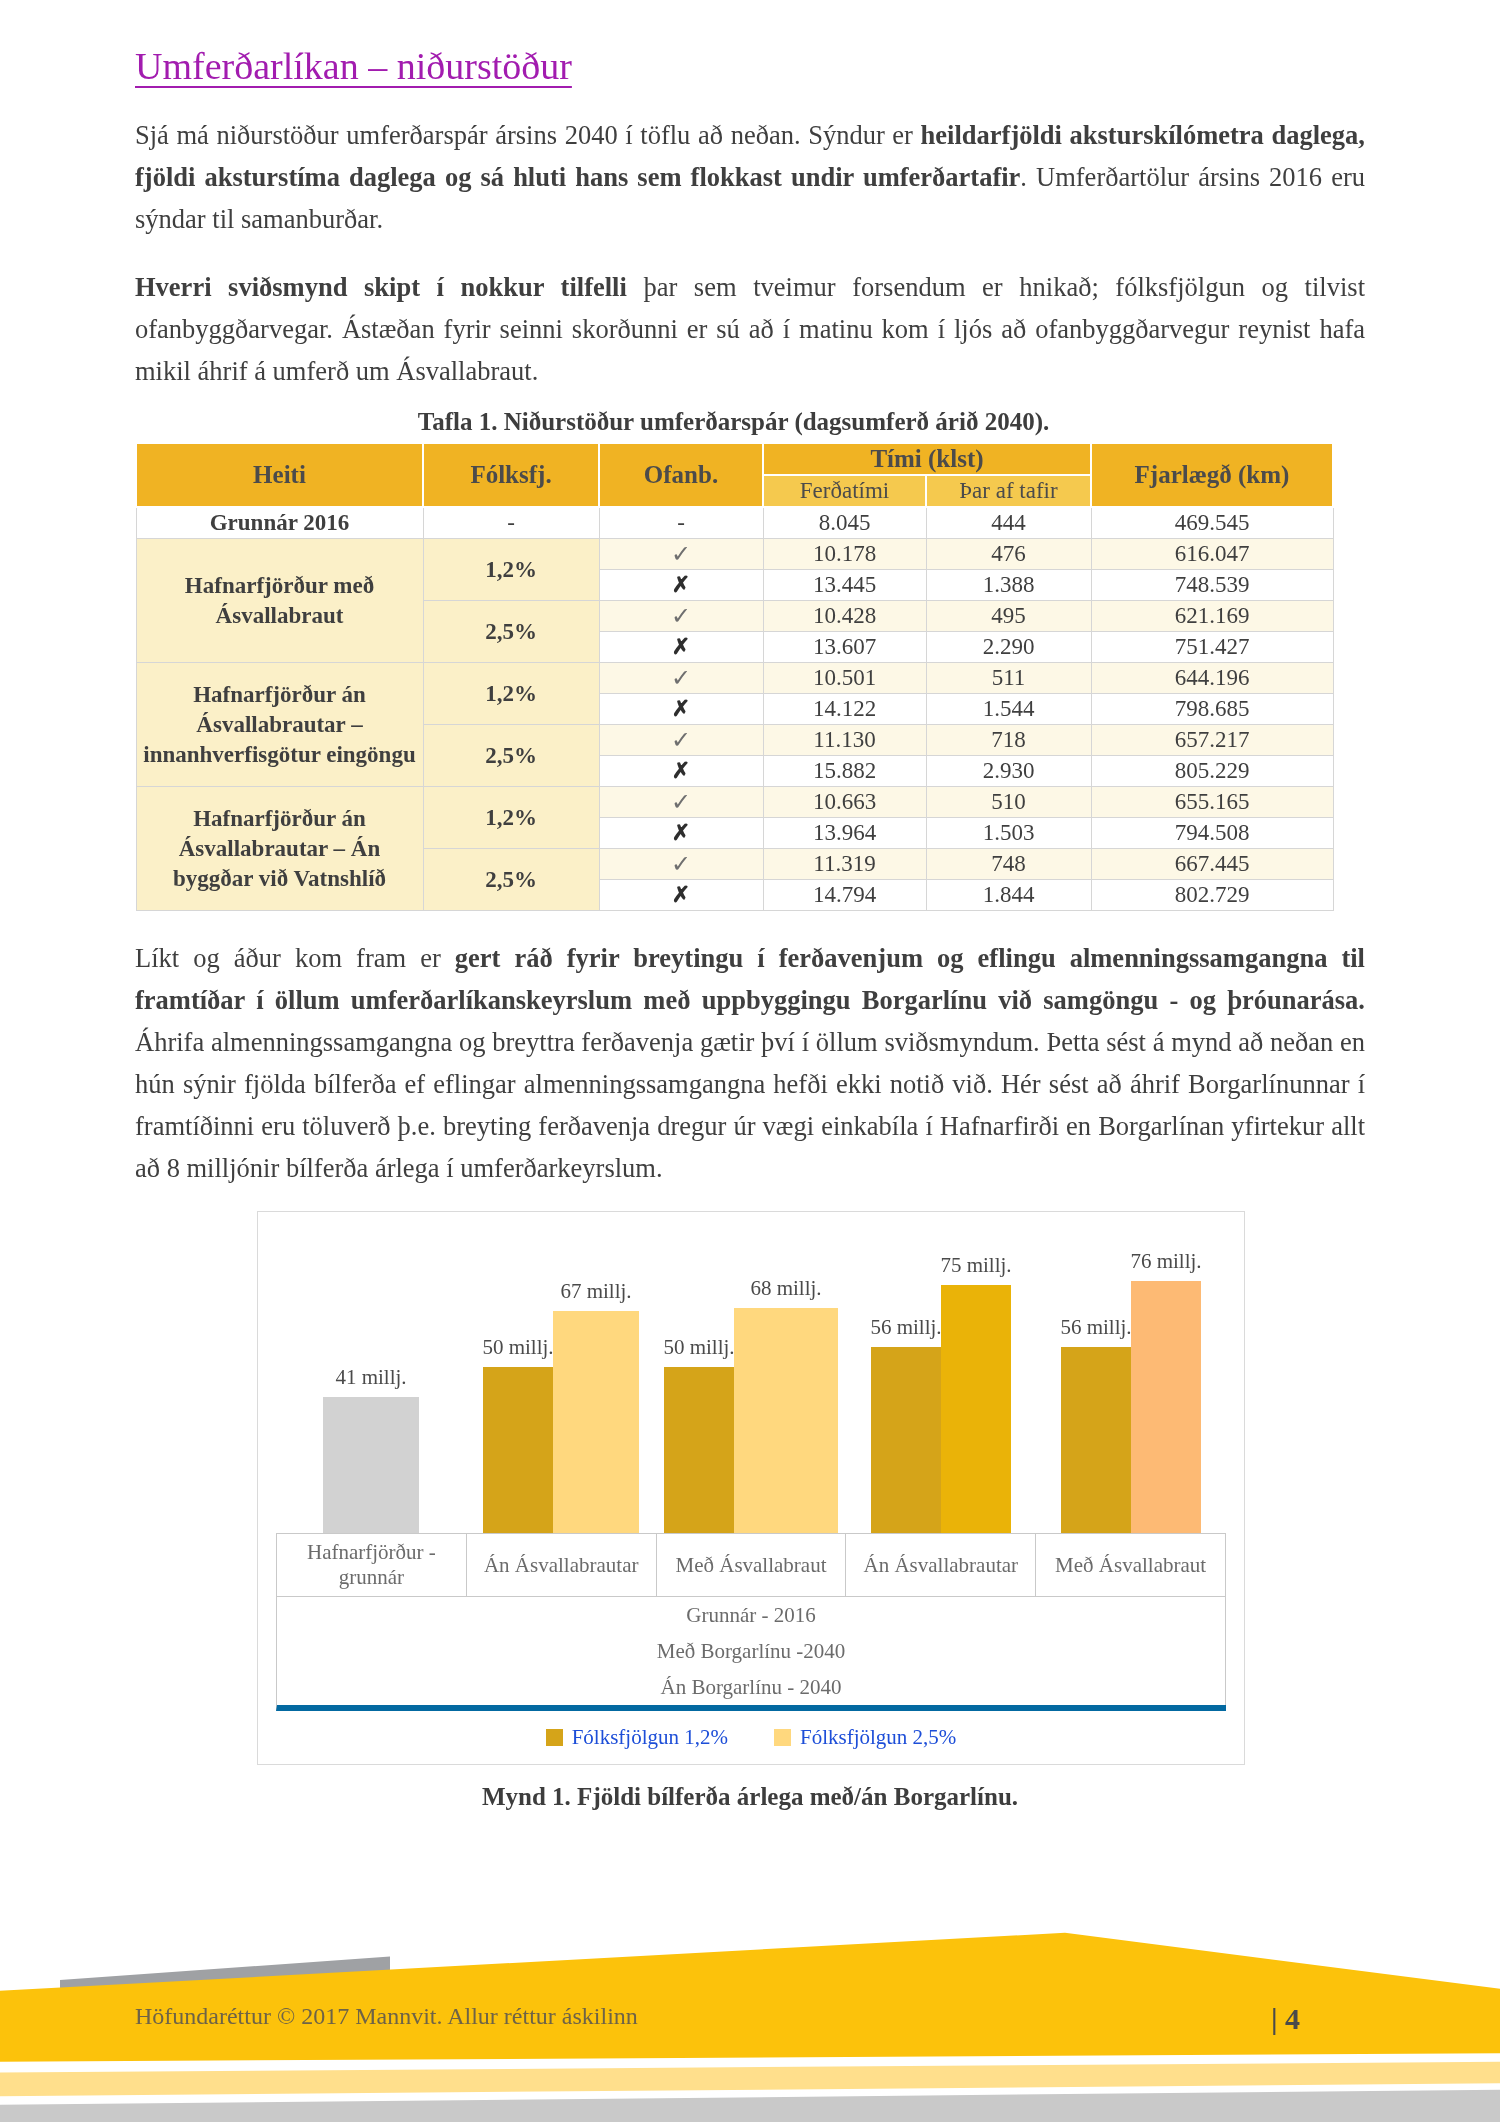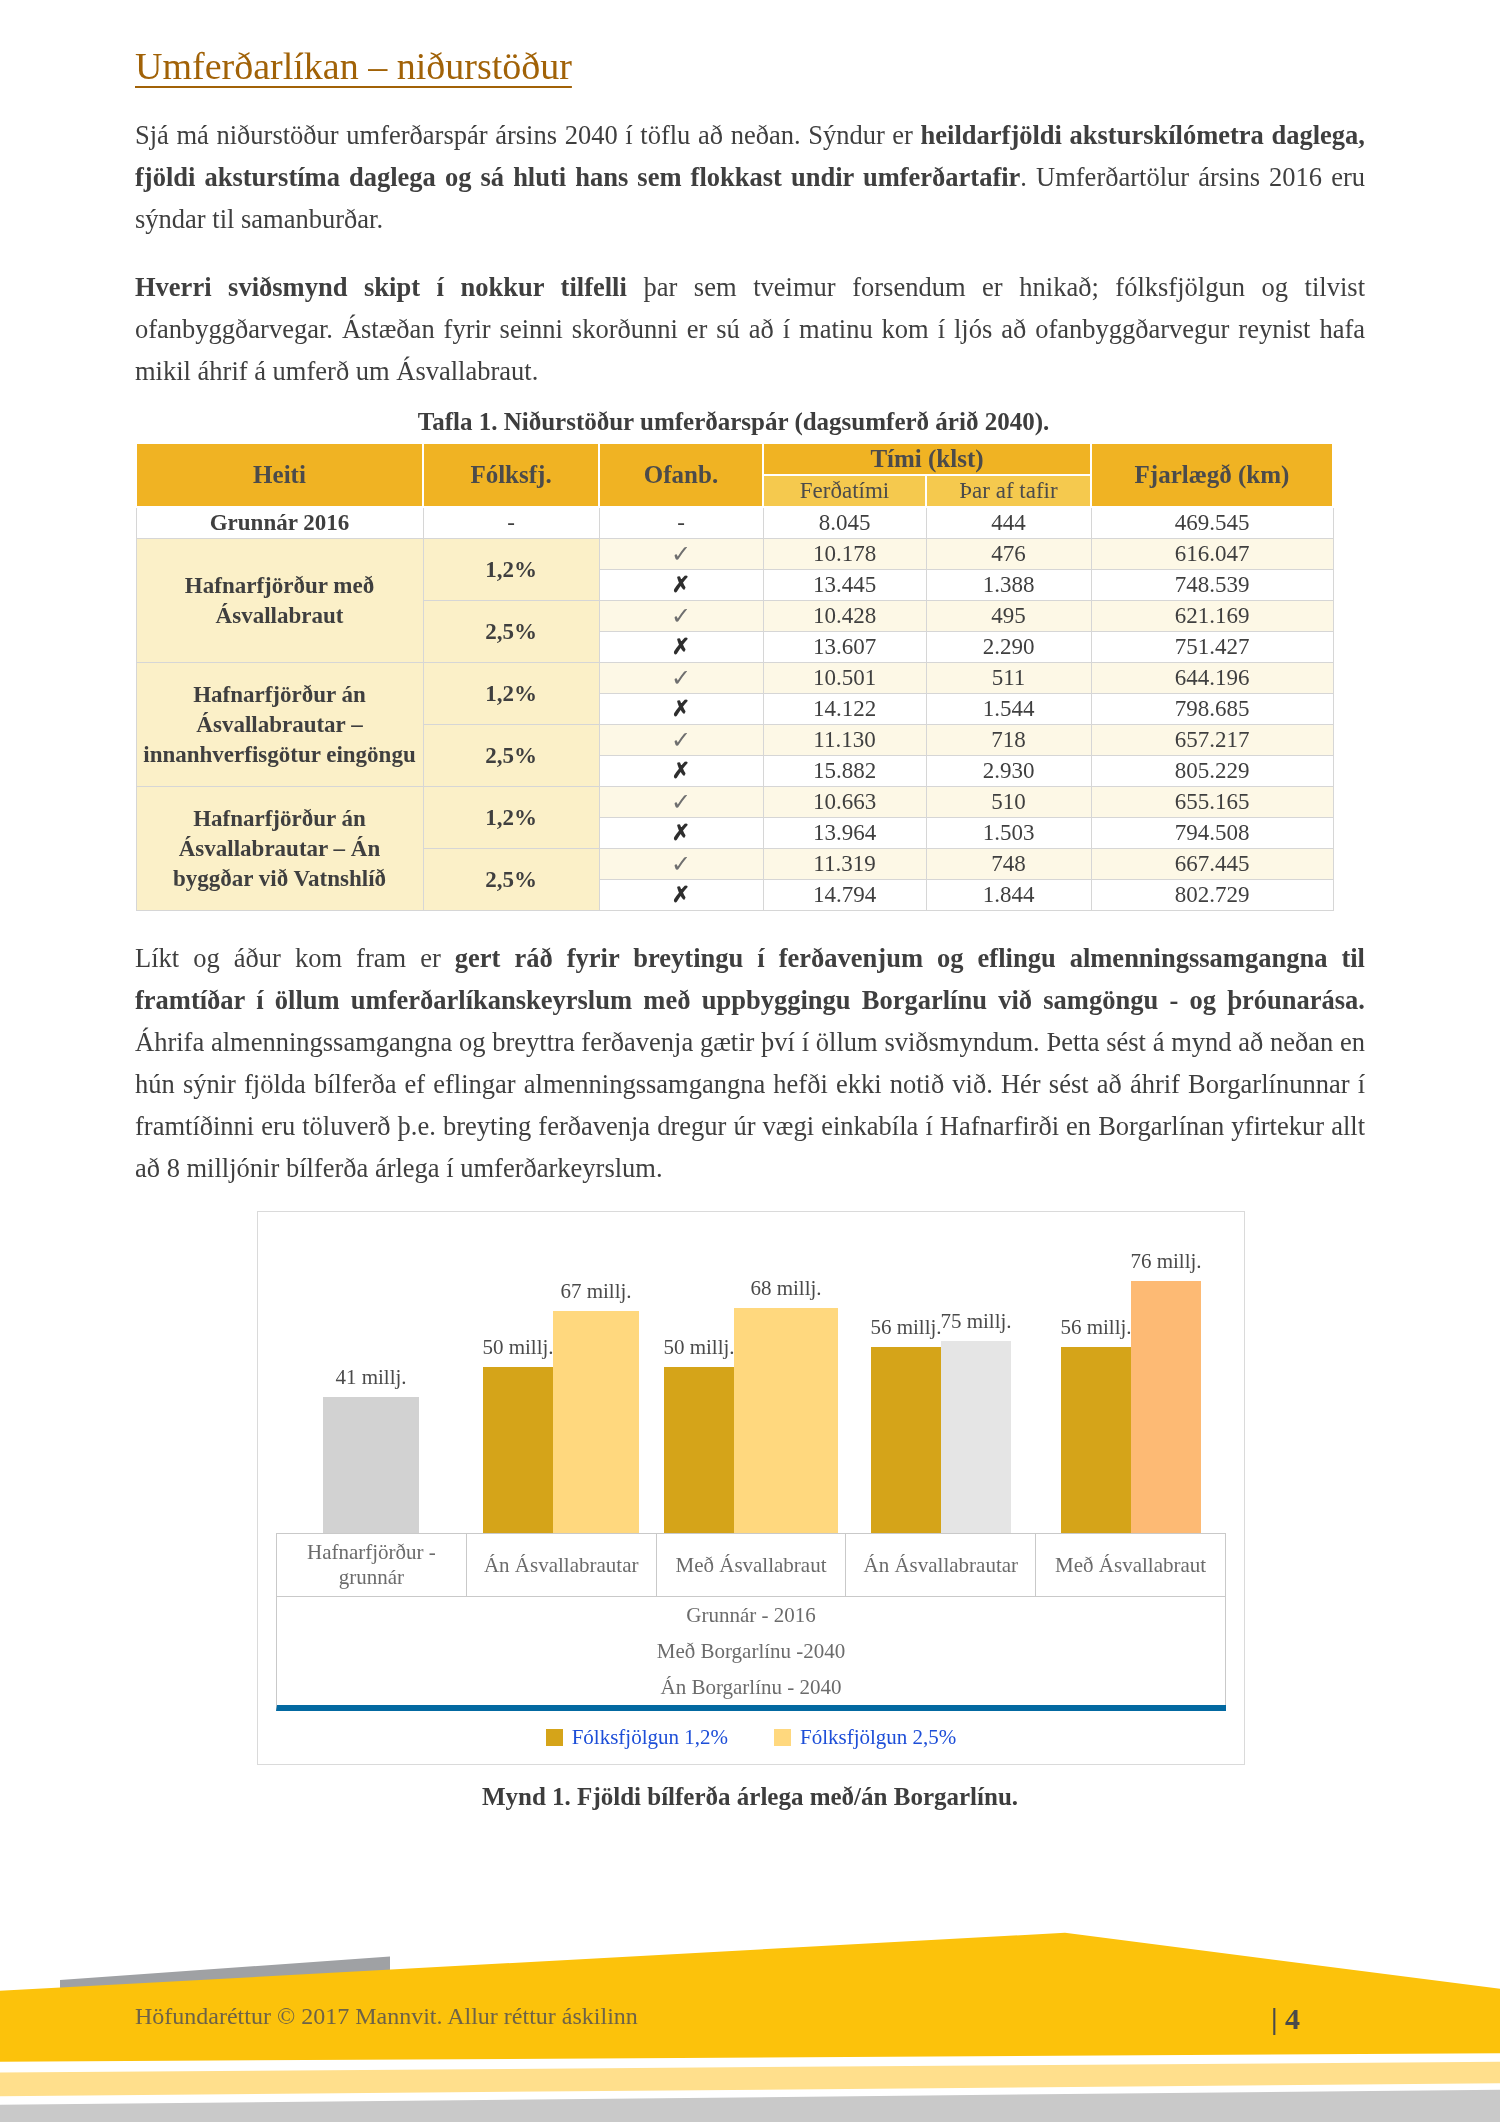--- a/index.html
+++ b/index.html
@@ -14,21 +14,21 @@
   .logo { position:absolute; right:210px; top:38px; display:flex; align-items:center; gap:16px; }
   .logo-mark { width:58px; height:58px; display:block; }
   .logo-text {
     font-family:"Liberation Sans",sans-serif; font-size:38px; font-weight:500;
     letter-spacing:8px; color:#55565a;
   }
 
   
   .content { position:relative; padding:0 135px; z-index:2; }
   .doc-title {
-    margin:44px 0 0 0; font-size:38px; font-weight:normal; color:#a16207;
+    margin:44px 0 0 0; font-size:38px; font-weight:normal; color:#a21caf;
     text-decoration:underline; text-underline-offset:7px; text-decoration-thickness:2px;
   }
   .para {
     margin:26px 0 0 0; width:1230px; font-size:26.5px; line-height:42px;
     text-align:justify; color:#3f3f3f;
   }
   .para .b { font-weight:bold; }
 
   
   .table-caption {
@@ -249,21 +249,21 @@
               <span class="value-label">50 millj.</span>
             </div>
             <div class="bar" style="height: 225px; background: rgb(255, 216, 126); padding-left: 34px;">
               <span class="value-label">68 millj.</span>
             </div>
           </div>
           <div class="bar-group">
             <div class="bar" style="height: 186px; background: rgb(213, 164, 25);">
               <span class="value-label">56 millj.</span>
             </div>
-            <div class="bar" style="height: 192px; background: #e5e5e5;">
+            <div class="bar" style="height: 248px; background: #eab308;">
               <span class="value-label">75 millj.</span>
             </div>
           </div>
           <div class="bar-group">
             <div class="bar" style="height: 186px; background: rgb(213, 164, 25);">
               <span class="value-label">56 millj.</span>
             </div>
             <div class="bar" style="height: 252px; background: #fdba74;">
               <span class="value-label">76 millj.</span>
             </div>

